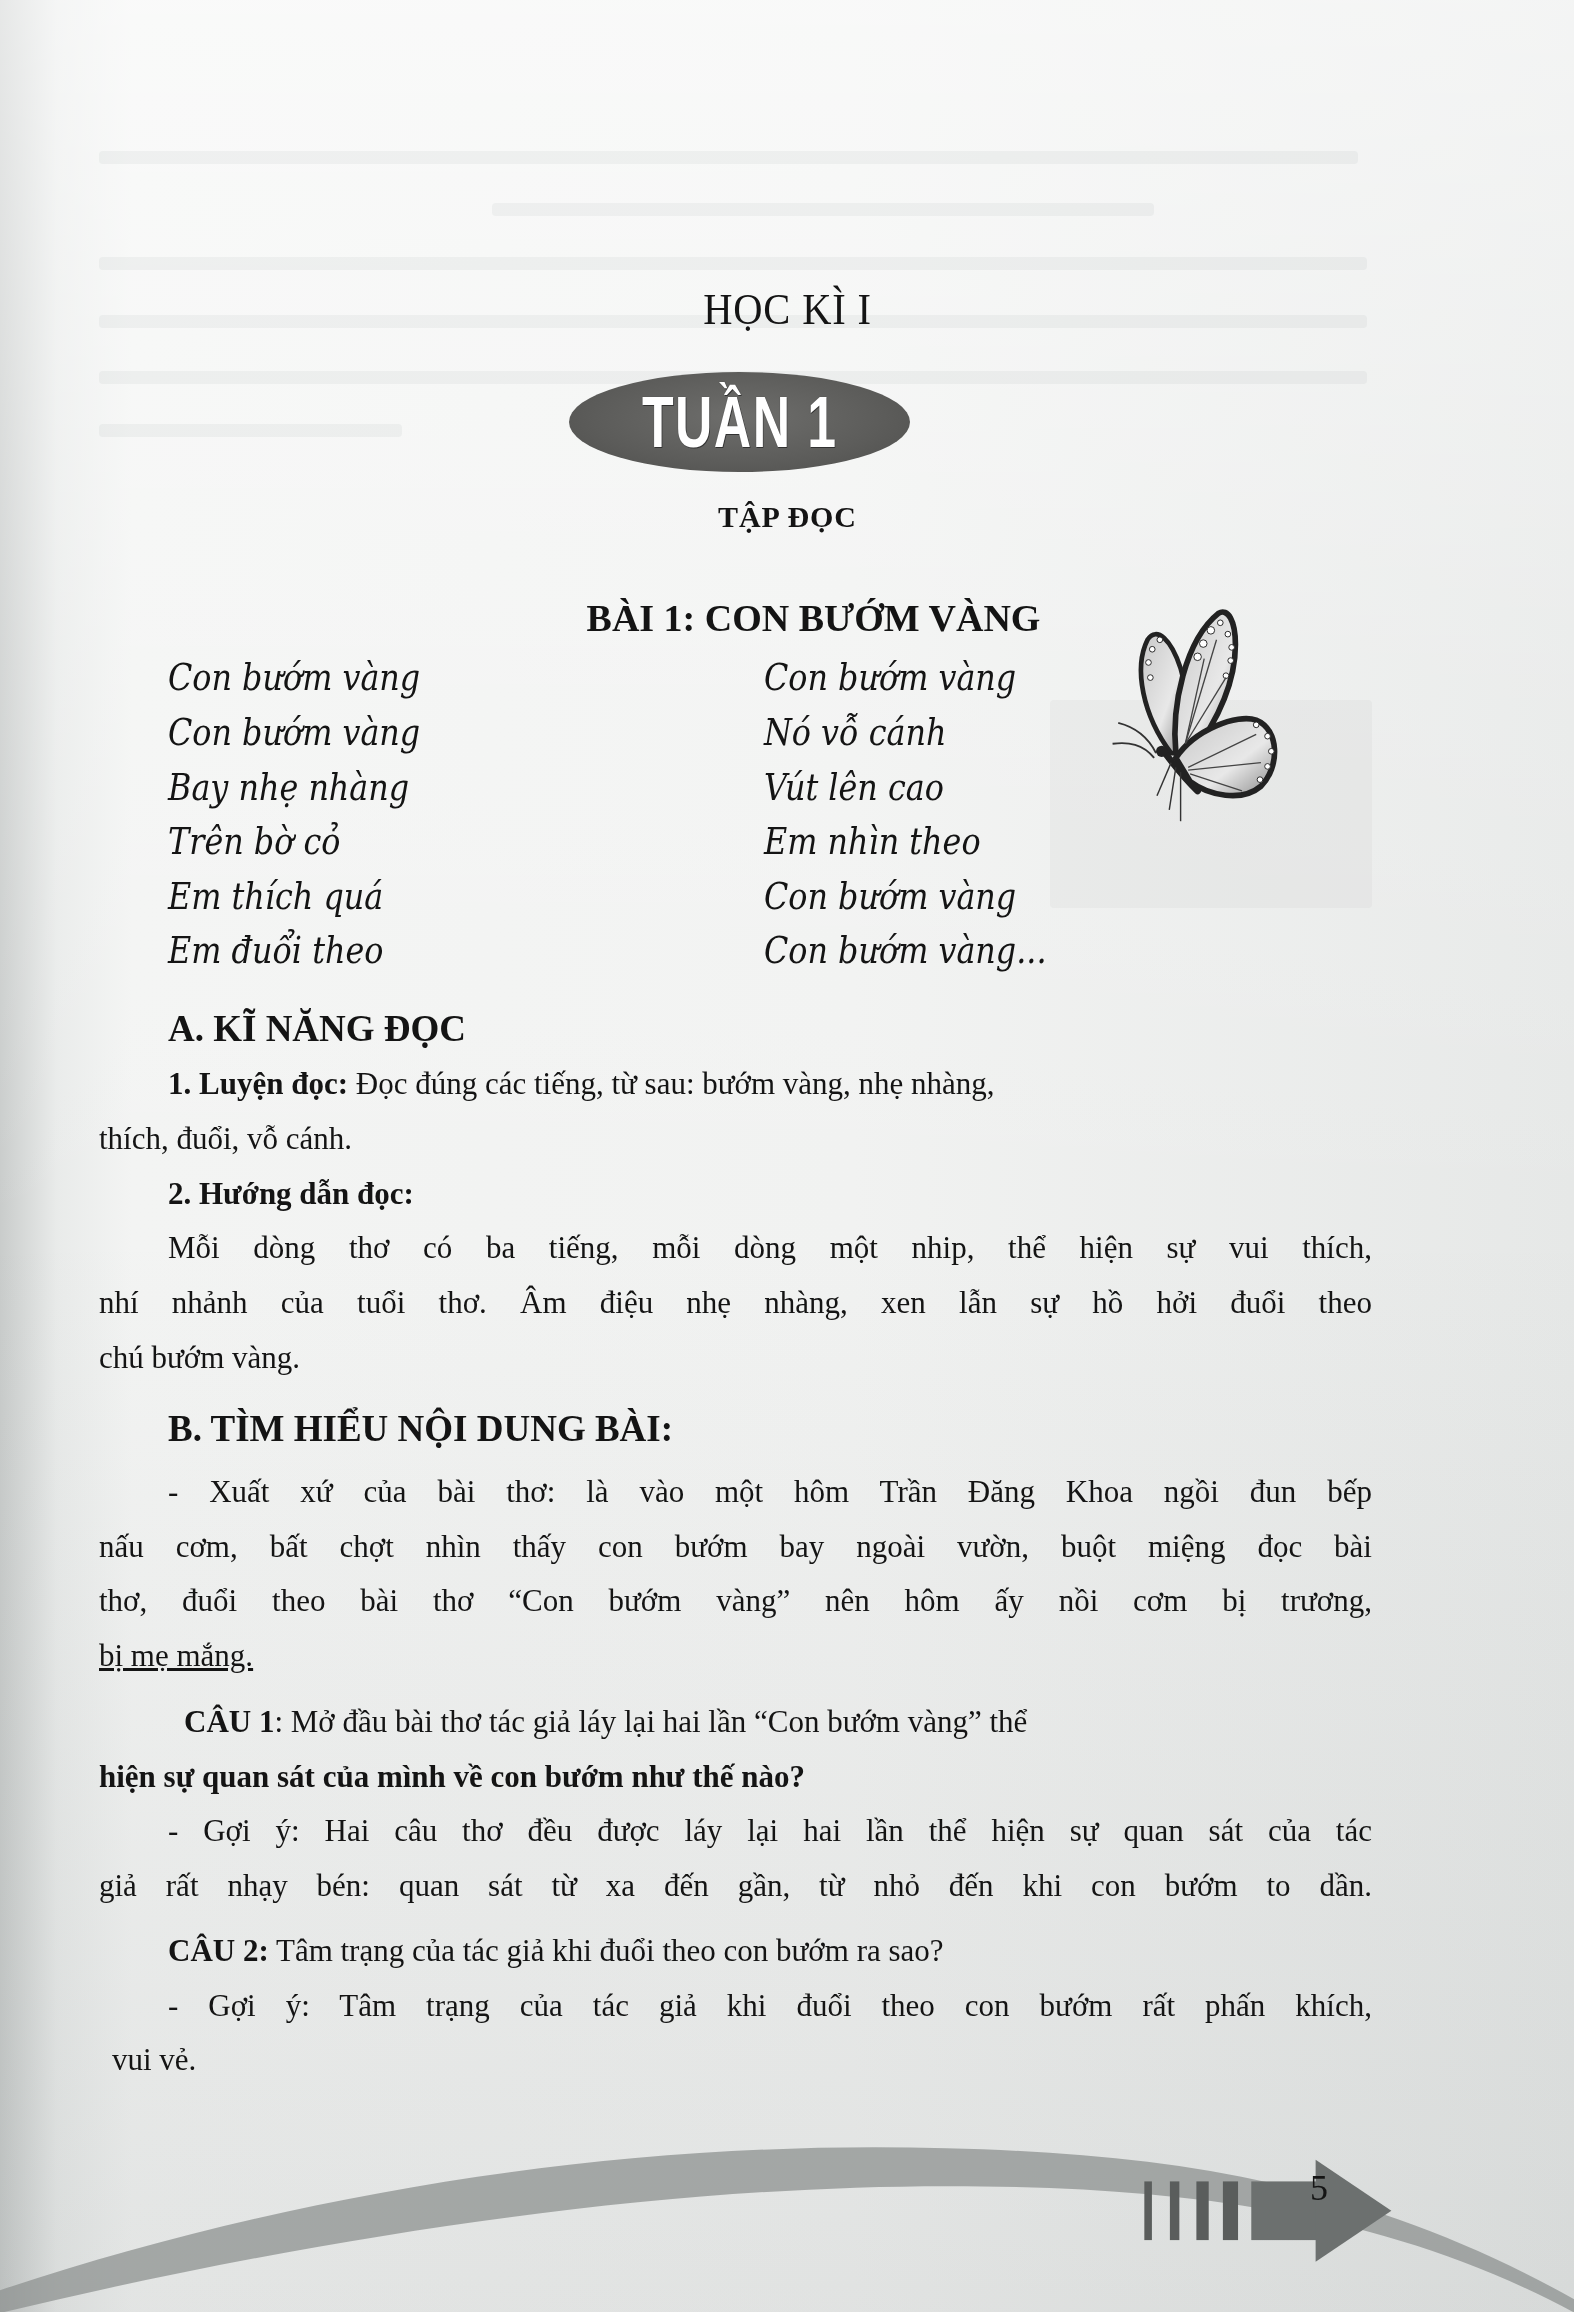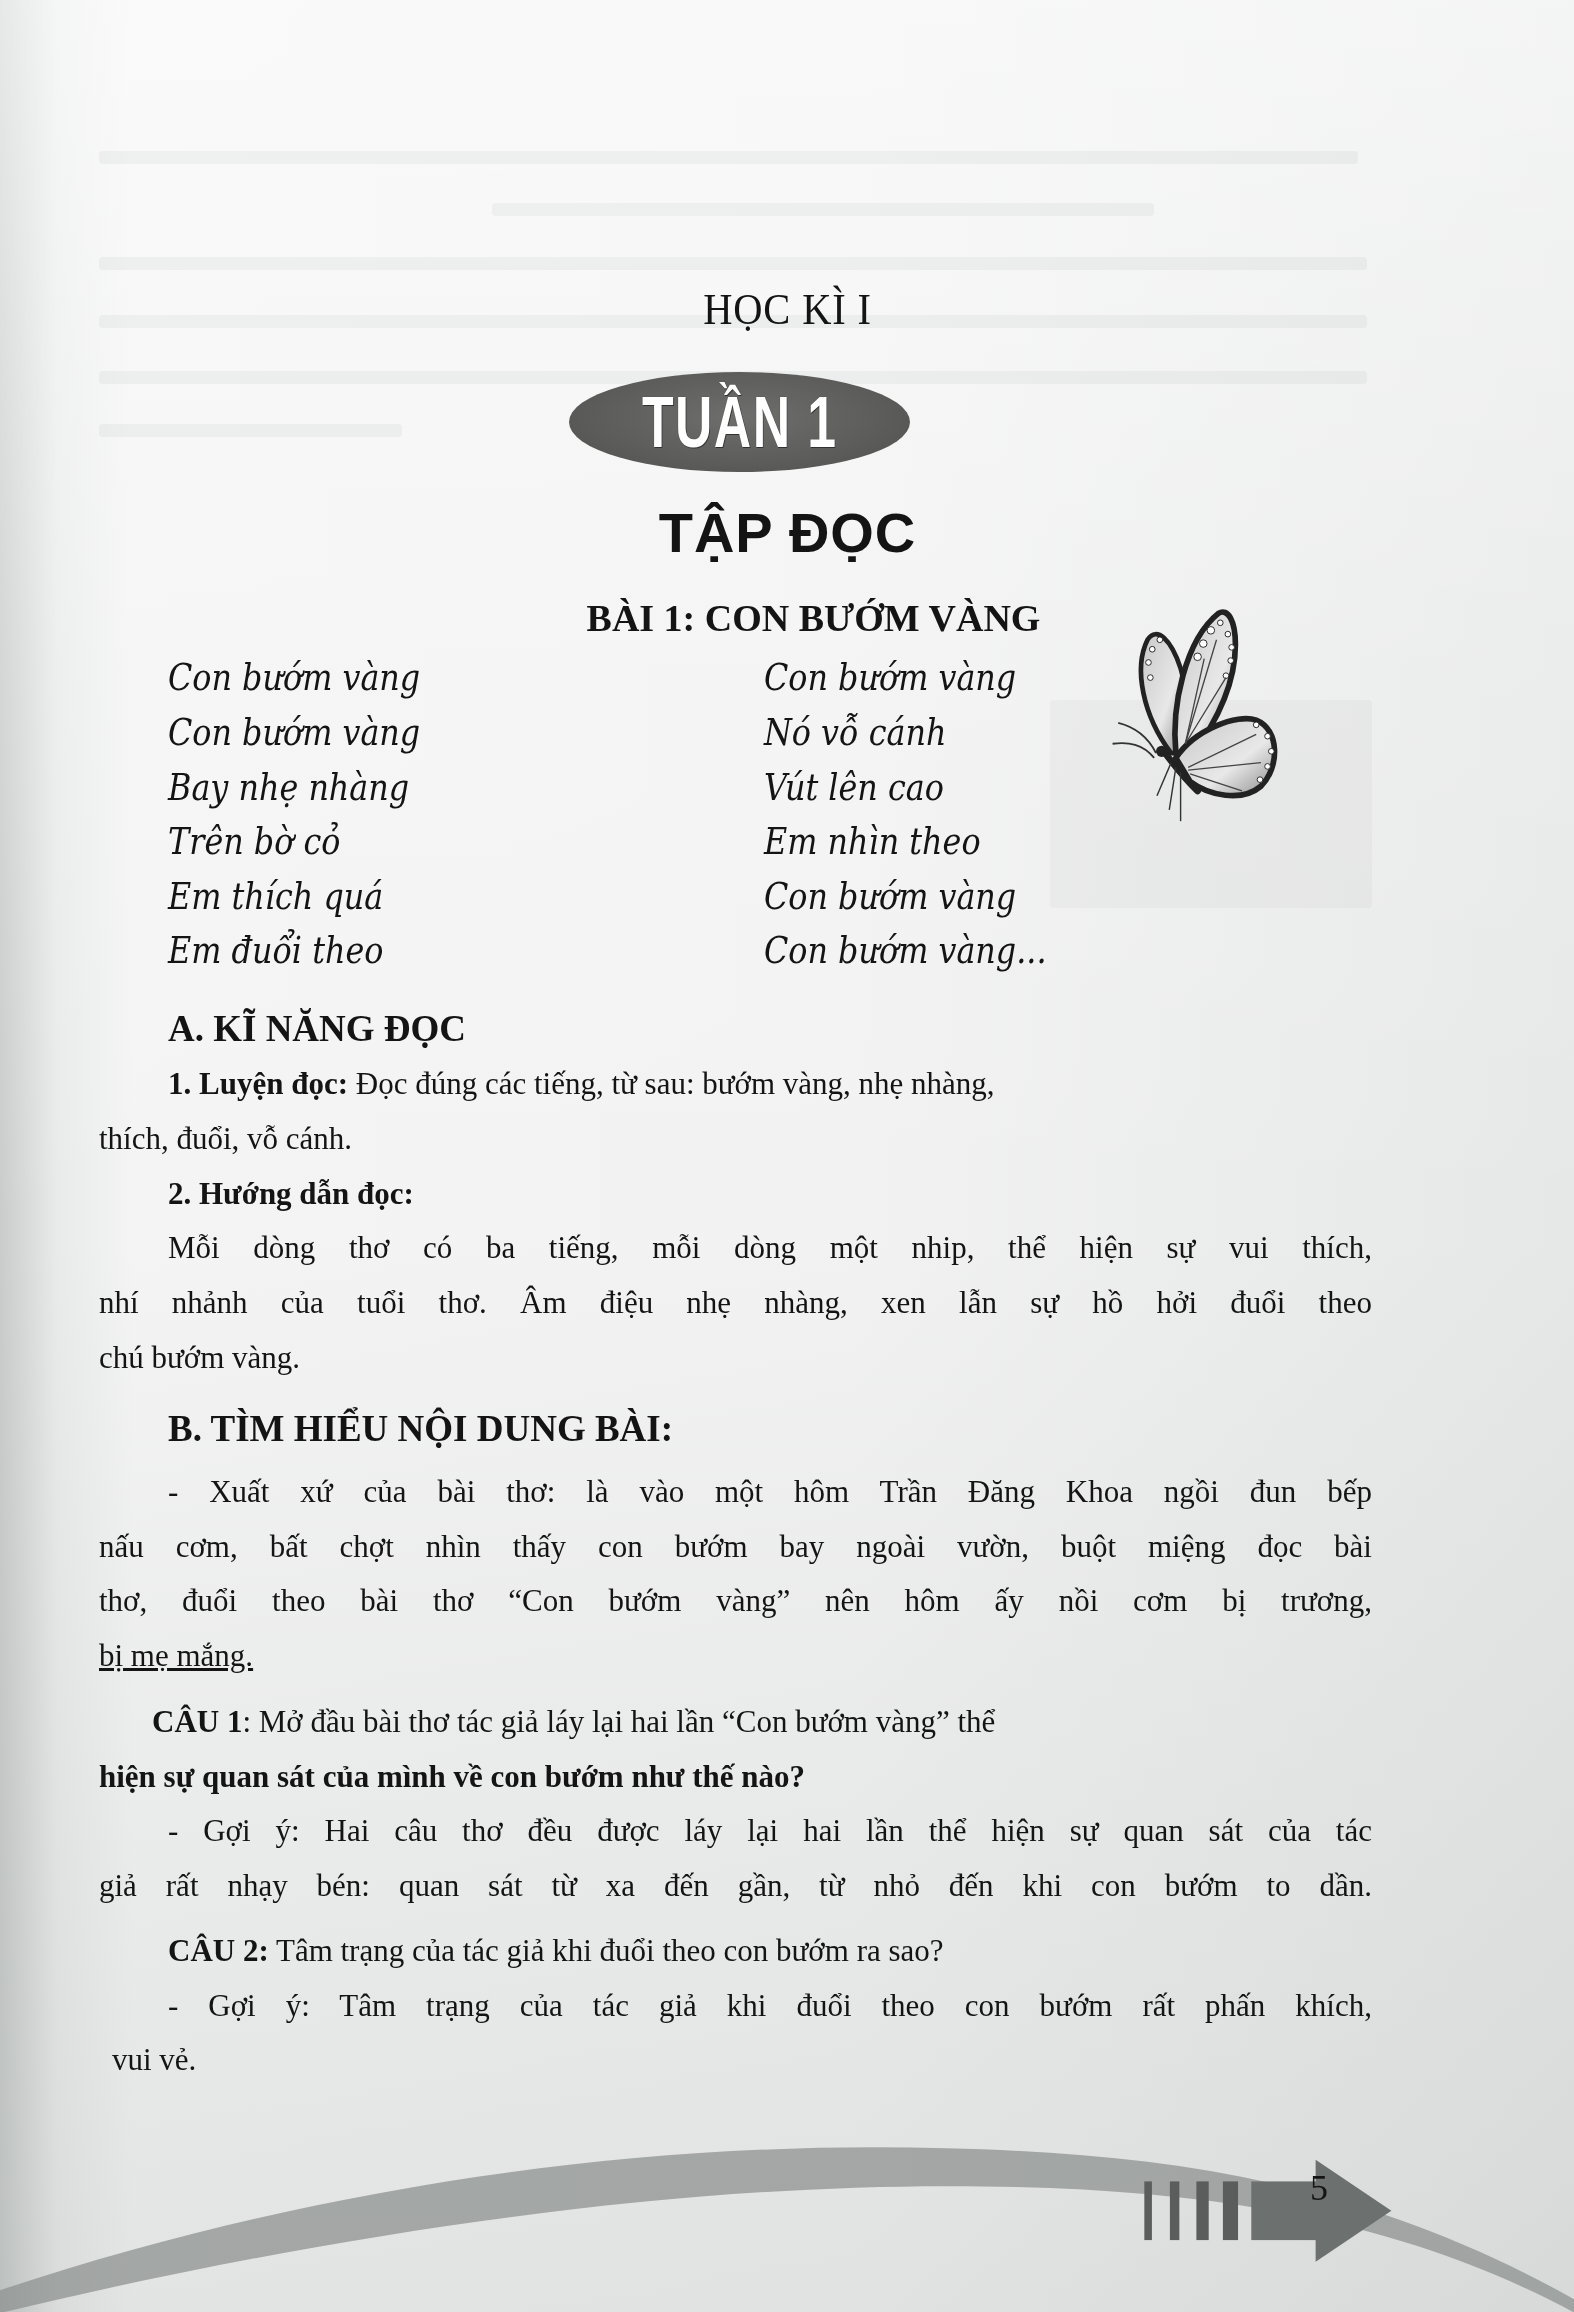--- a/index.html
+++ b/index.html
@@ -26,21 +26,21 @@
     background: radial-gradient(ellipse at 50% 45%, #6e6e6c 0%, #5c5c5a 60%, #4e4e4c 100%);
     display: flex; align-items: center; justify-content: center;
   }
   .tuan-text {
     font-family: "Liberation Sans", "DejaVu Sans", sans-serif; font-weight: bold;
     font-size: 72px; color: #ffffff; letter-spacing: 1.9px;
     transform: scaleX(0.72);
     text-shadow: 0 0 0.9px #222, 0.9px 0.9px 0 #333;
   }
   .tap-doc {
-    top: 500px; font-size: 56px; font-weight: bold; font-family: Liberation Sans, sans-serif;
+    top: 500px; font-size: 30px; font-weight: bold; font-family: Liberation Serif, serif;
     letter-spacing: 0.9px;
   }
   .bai-title {
     top: 596px; font-size: 38px; font-weight: bold; font-family: "Liberation Serif", serif;
     left: 151px; width: 1325px; text-align: center;
   }
   .poem-line {
     position: absolute; font-style: italic; font-size: 37px; line-height: 44px;
     font-family: "DejaVu Serif", serif; white-space: nowrap;
     transform: scaleX(0.86); transform-origin: left center;
@@ -170,21 +170,21 @@
 <div class="body-line justify" style="left:99px;top:1281px;width:1273px;">nhí nhảnh của tuổi thơ. Âm điệu nhẹ nhàng, xen lẫn sự hồ hởi đuổi theo</div>
 <div class="body-line" style="left:99px;top:1336px;">chú bướm vàng.</div>
 
 <div class="section-head" style="top:1407px;">B. TÌM HIỂU NỘI DUNG BÀI:</div>
 
 <div class="body-line justify" style="left:168px;top:1470px;width:1204px;">- Xuất xứ của bài thơ: là vào một hôm Trần Đăng Khoa ngồi đun bếp</div>
 <div class="body-line justify" style="left:99px;top:1525px;width:1273px;">nấu cơm, bất chợt nhìn thấy con bướm bay ngoài vườn, buột miệng đọc bài</div>
 <div class="body-line justify" style="left:99px;top:1579px;width:1273px;">thơ, đuổi theo bài thơ “Con bướm vàng” nên hôm ấy nồi cơm bị trương,</div>
 <div class="body-line" style="left:99px;top:1634px;text-decoration:underline;">bị mẹ mắng.</div>
 
-<div class="body-line" style="left:152px;top:1700px;width:1204px;font-family:Liberation Serif, serif;">
+<div class="body-line" style="left:184px;top:1700px;width:1204px;font-family:Liberation Serif, serif;">
   <b>CÂU 1</b><span>: Mở đầu bài thơ tác giả láy lại hai lần “Con bướm vàng” thể</span>
 </div>
 <div class="body-line" style="left:99px;top:1755px;font-weight:bold;">hiện sự quan sát của mình về con bướm như thế nào?</div>
 <div class="body-line justify" style="left:168px;top:1809px;width:1204px;">- Gợi ý: Hai câu thơ đều được láy lại hai lần thể hiện sự quan sát của tác</div>
 <div class="body-line justify" style="left:99px;top:1864px;width:1273px;">giả rất nhạy bén: quan sát từ xa đến gần, từ nhỏ đến khi con bướm to dần.</div>
 
 <div class="body-line" style="left:168px;top:1929px;">
   <b>CÂU 2:</b><span> Tâm trạng của tác giả khi đuổi theo con bướm ra sao?</span>
 </div>
 <div class="body-line justify" style="left:168px;top:1984px;width:1204px;">- Gợi ý: Tâm trạng của tác giả khi đuổi theo con bướm rất phấn khích,</div>

